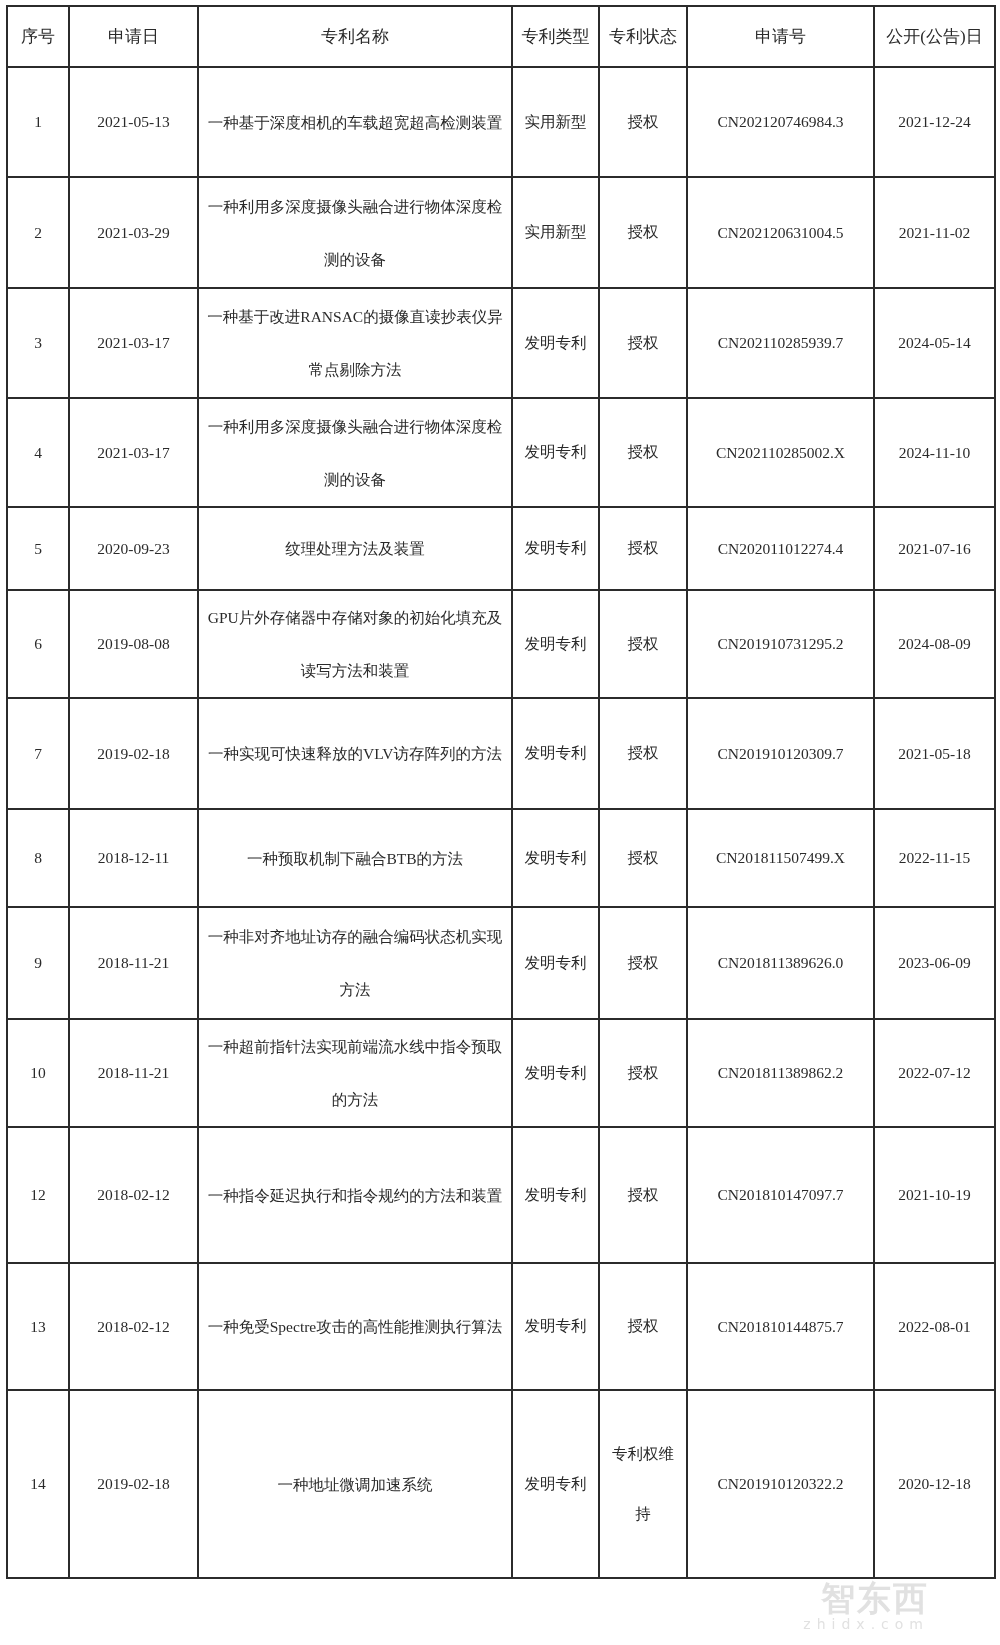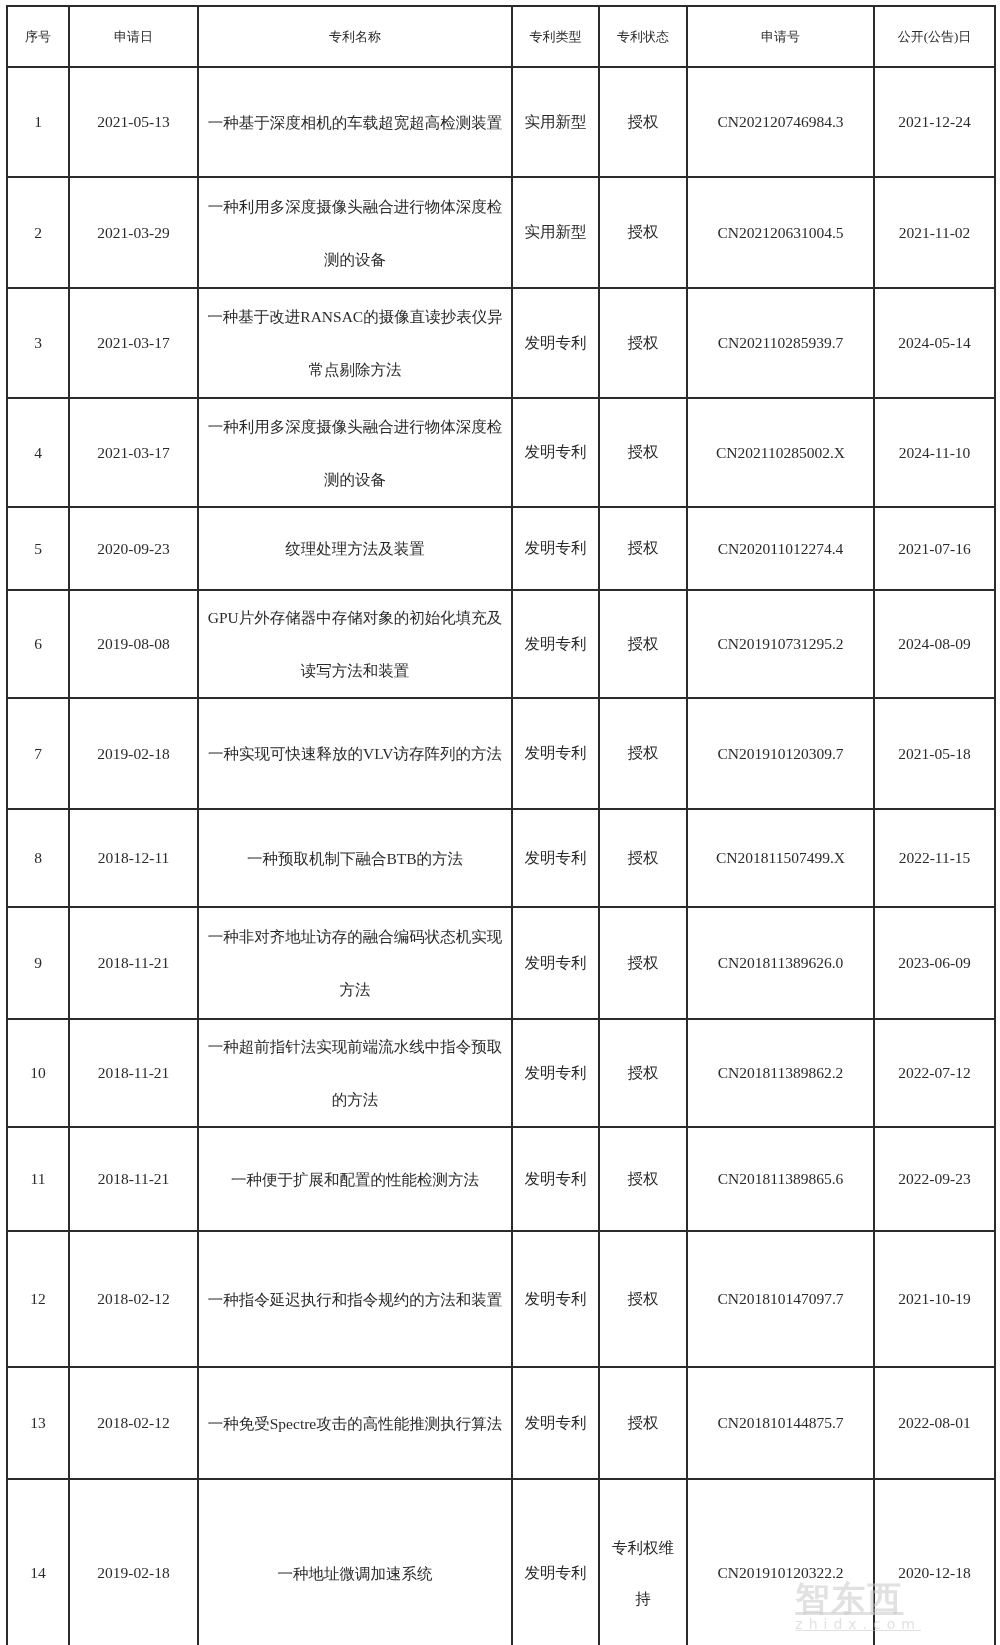--- a/index.html
+++ b/index.html
@@ -2,28 +2,28 @@
 <html><head>
 <meta charset="utf-8">
 <style>
   html, body { margin: 0; padding: 0; background: #ffffff; }
   body { width: 1000px; height: 1645px; position: relative; overflow: hidden;
          font-family: "Liberation Serif", "DejaVu Serif", serif; color: #2a2a2a; }
   table.patents { position: absolute; left: 6px; top: 5px; width: 988px;
          border-collapse: collapse; table-layout: fixed; }
   table.patents th, table.patents td { border: 2px solid #2b2b2b; text-align: center;
          vertical-align: middle; font-weight: normal; padding: 0 8px; }
-  table.patents th { height: 59px; font-size: 13px; }
+  table.patents th { height: 59px; font-size: 17px; }
   table.patents td { font-size: 15.5px; }
   td.name { font-size: 17px; line-height: 53px; }
   td.cjk { font-size: 17px; }
-  td.status-wrap { line-height: 51px; font-size: 17px; border-radius: 22px; }
-  .watermark { position: absolute; right: 79px; bottom: 14px; color: rgba(200,200,200,0.55);
+  td.status-wrap { line-height: 60px; font-size: 17px; border-radius: 22px; }
+  .watermark { position: absolute; right: 71px; bottom: 14px; color: rgba(200,200,200,0.55);
          font-family: "DejaVu Sans", sans-serif; font-size: 34px; font-weight: bold;
-         letter-spacing: 2px; pointer-events: none; text-align: left; line-height: 1; text-decoration: underline; }
+         letter-spacing: 2px; pointer-events: none; text-align: right; line-height: 1; }
   .watermark small { display: block; font-size: 14px; letter-spacing: 6px; font-weight: normal; margin-top: 2px; }
 </style>
 </head>
 <body>
 
 <table class="patents">
   <colgroup>
     <col style="width:62px">
       <col style="width:129px">
       <col style="width:314px">
@@ -127,39 +127,30 @@
       </tr>
       <tr style="height: 108px;">
         <td>10</td>
         <td>2018-11-21</td>
         <td class="name">一种超前指针法实现前端流水线中指令预取的方法</td>
         <td class="cjk">发明专利</td>
         <td class="cjk">授权</td>
         <td>CN201811389862.2</td>
         <td>2022-07-12</td>
       </tr>
-      <tr style="height: 104px;">
-        <td>11</td>
-        <td>2018-11-21</td>
-        <td class="name">一种便于扩展和配置的性能检测方法</td>
-        <td class="cjk">发明专利</td>
-        <td class="cjk">授权</td>
-        <td>CN201811389865.6</td>
-        <td>2022-09-23</td>
-      </tr>
       <tr style="height: 136px;">
         <td>12</td>
         <td>2018-02-12</td>
         <td class="name">一种指令延迟执行和指令规约的方法和装置</td>
         <td class="cjk">发明专利</td>
         <td class="cjk">授权</td>
         <td>CN201810147097.7</td>
         <td>2021-10-19</td>
       </tr>
-      <tr style="height: 112px;">
+      <tr style="height: 127px;">
         <td>13</td>
         <td>2018-02-12</td>
         <td class="name">一种免受Spectre攻击的高性能推测执行算法</td>
         <td class="cjk">发明专利</td>
         <td class="cjk">授权</td>
         <td>CN201810144875.7</td>
         <td>2022-08-01</td>
       </tr>
       <tr style="height: 188px;">
         <td>14</td>

